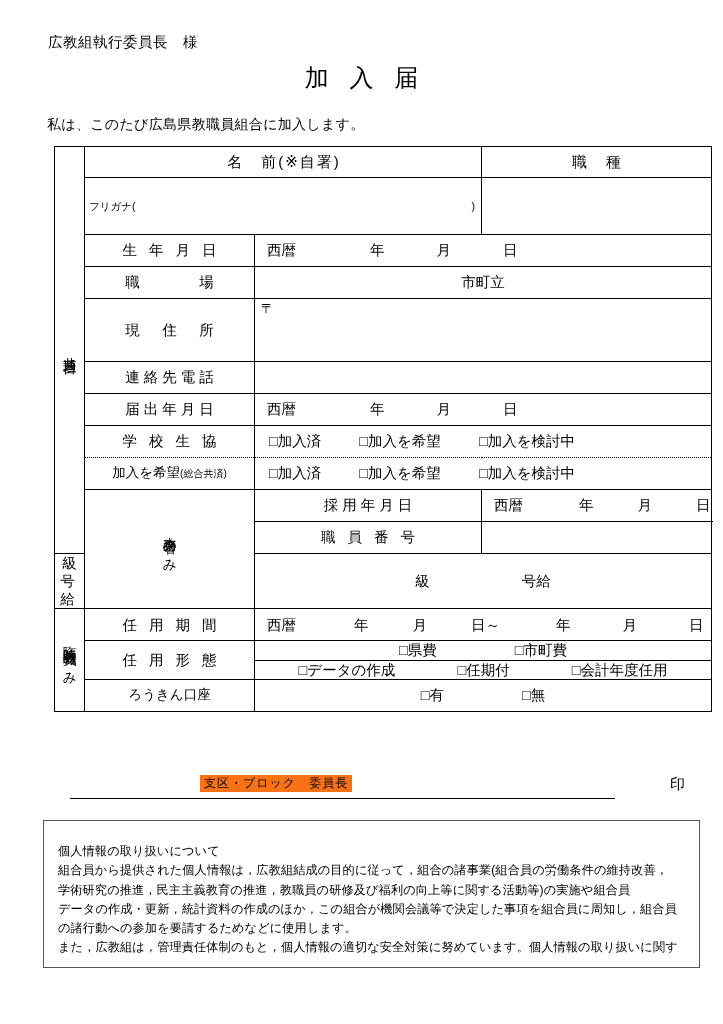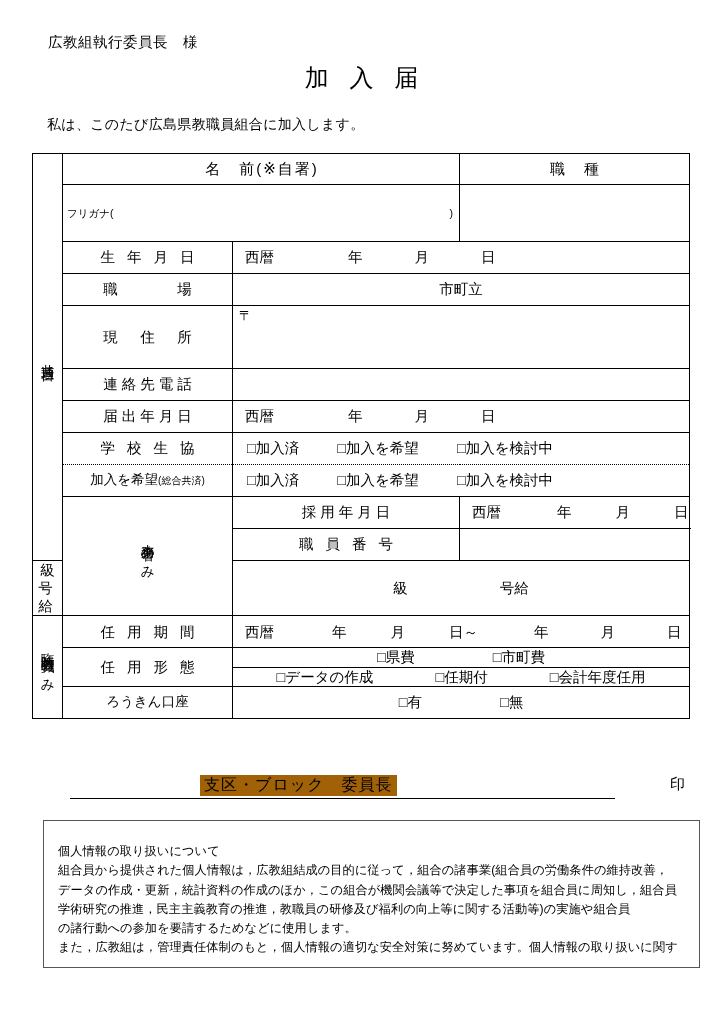--- a/index.html
+++ b/index.html
@@ -46,27 +46,26 @@
     left: 47px;
     top: 116px;
     font-size: 14px;
     letter-spacing: 0.3px;
     white-space: nowrap;
   }
 
   
   .form-table {
     position: absolute;
-    left: 32px;
+    left: 54px;
     top: 146px;
     width: 657px;
     border-collapse: collapse;
     table-layout: fixed;
     font-size: 14px;
-    margin-top: 7px;
   }
   .form-table td {
     border: 1.6px solid #000;
     padding: 0;
     vertical-align: middle;
     line-height: 1.25;
   }
   .sect-label {
     width: 30px;
     text-align: center;
@@ -188,23 +187,23 @@
     position: absolute;
     left: 0;
     top: 23px;
     width: 545px;
     border-bottom: 1.6px solid #000;
   }
   .sig-text {
     position: absolute;
     left: 130px;
     top: 0px;
-    font-size: 16px;
+    font-size: 12px;
     letter-spacing: 1px;
-    background: #a16207;
+    background: #f97316;
     padding: 0 4px;
   }
   .sig-seal {
     position: absolute;
     left: 600px;
     top: 0px;
     font-size: 15px;
   }
 
   
@@ -426,19 +425,19 @@
 
   <div class="sig-wrap">
     <div class="sig-line"></div>
     <div class="sig-text">支区・ブロック　委員長</div>
     <div class="sig-seal">印</div>
   </div>
 
   <div class="privacy">
     <span class="ptitle">個人情報の取り扱いについて</span>
     <p>組合員から提供された個人情報は，広教組結成の目的に従って，組合の諸事業(組合員の労働条件の維持改善，</p>
+    <p>学術研究の推進，民主主義教育の推進，教職員の研修及び福利の向上等に関する活動等)の実施や組合員</p>
     <p>データの作成・更新，統計資料の作成のほか，この組合が機関会議等で決定した事項を組合員に周知し，組合員</p>
-    <p>学術研究の推進，民主主義教育の推進，教職員の研修及び福利の向上等に関する活動等)の実施や組合員</p>
     <p>の諸行動への参加を要請するためなどに使用します。</p>
     <p>また，広教組は，管理責任体制のもと，個人情報の適切な安全対策に努めています。個人情報の取り扱いに関す</p>
   </div>
 
 </div>
 
 </body></html>

